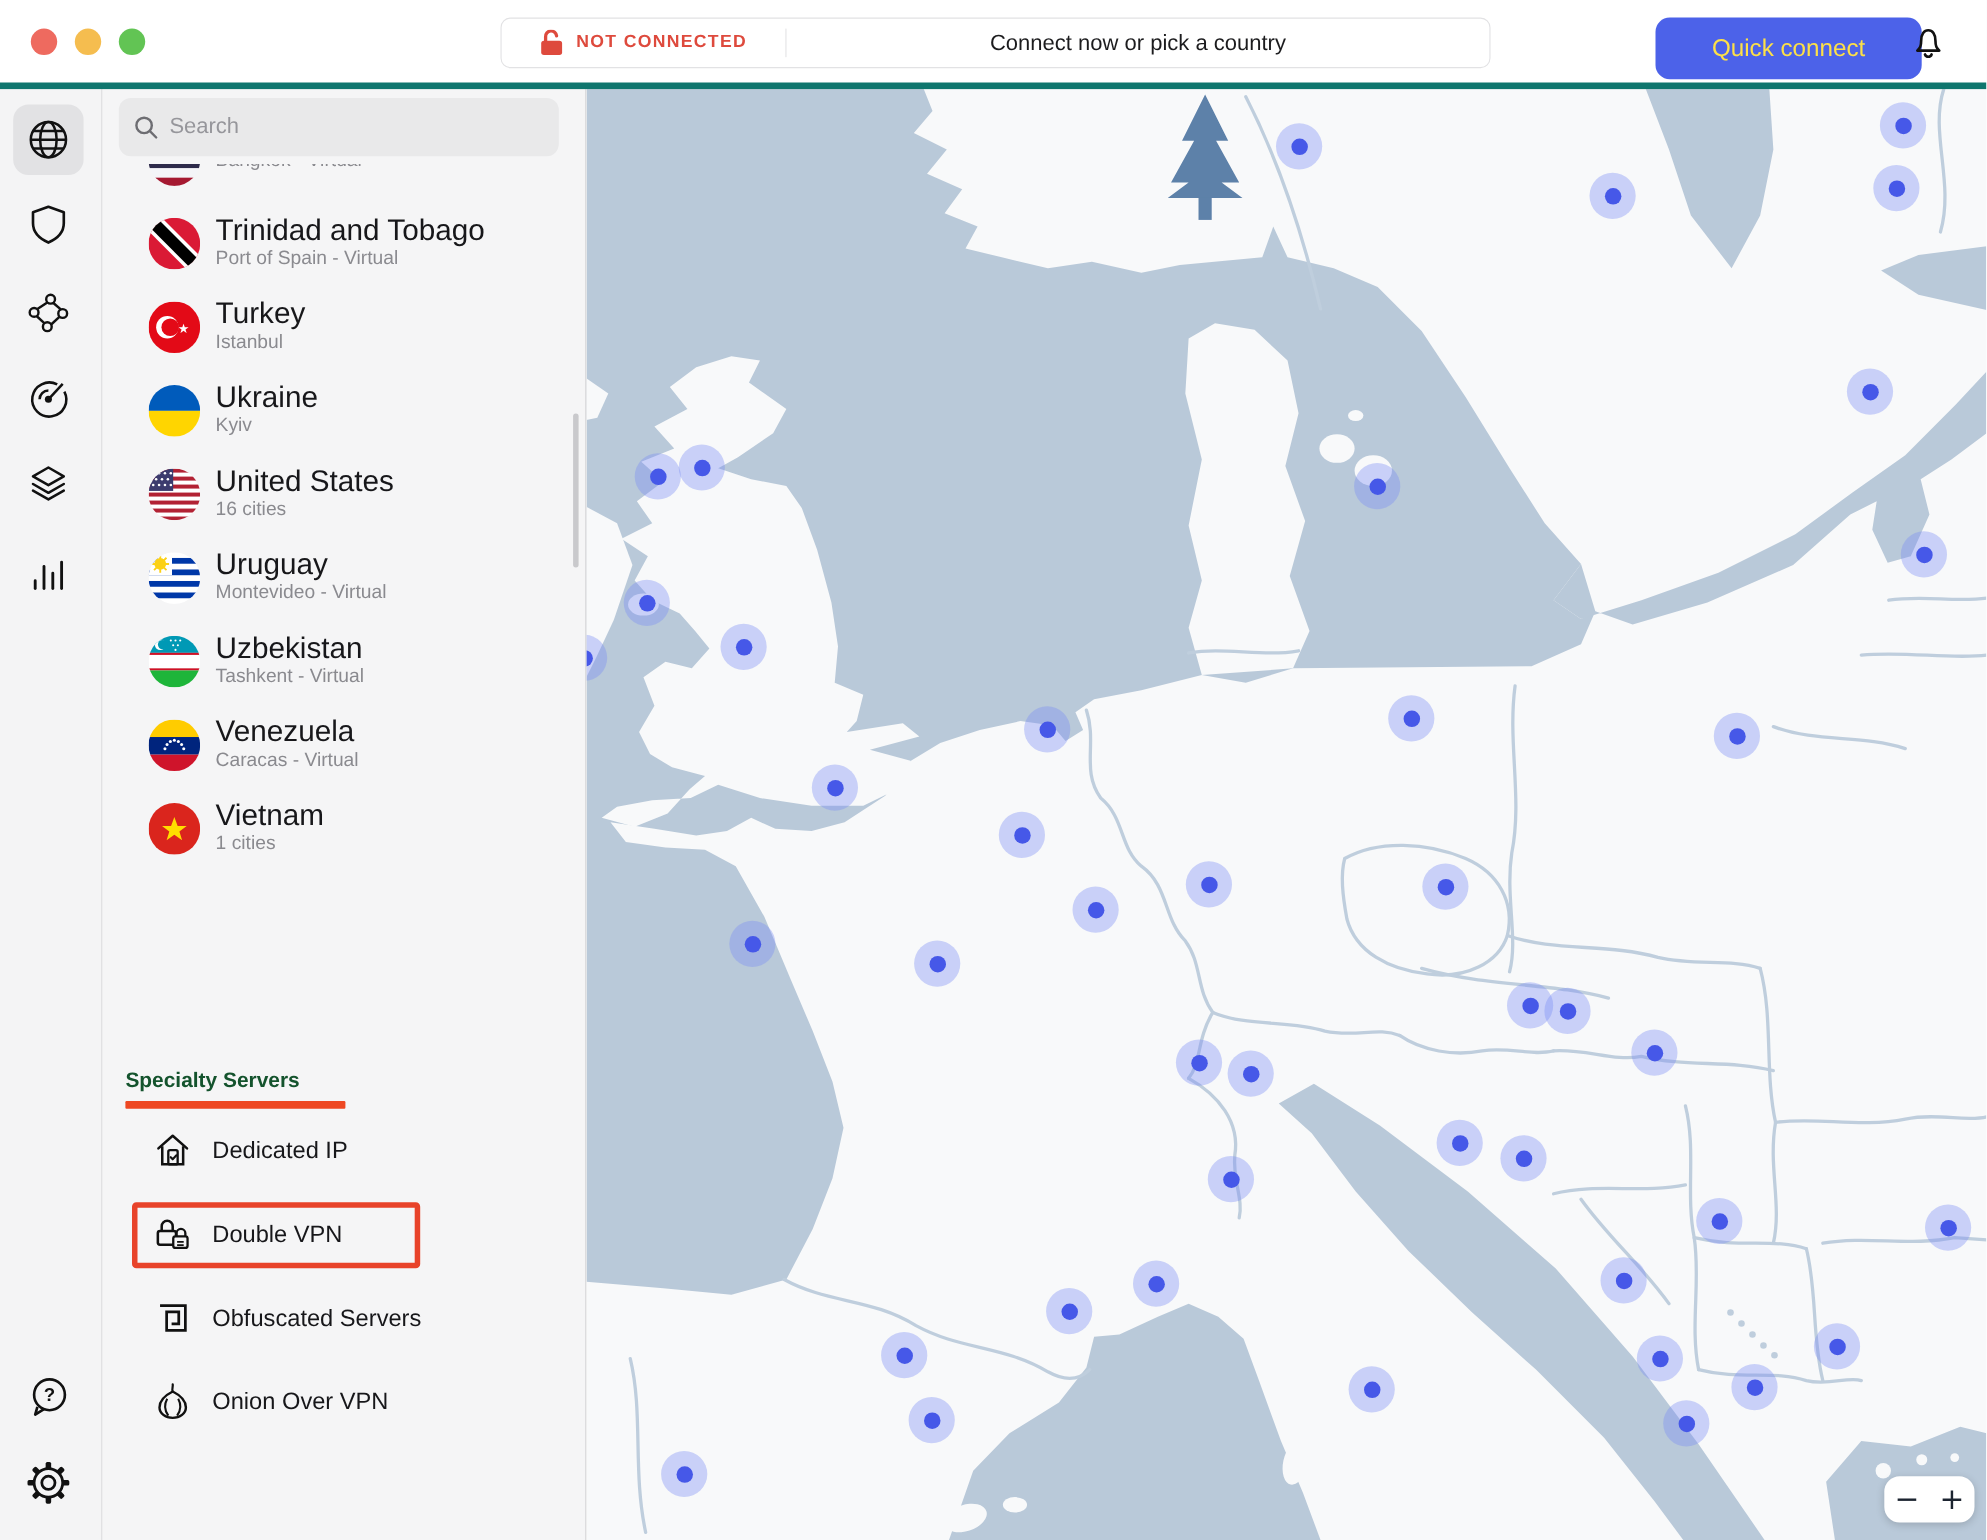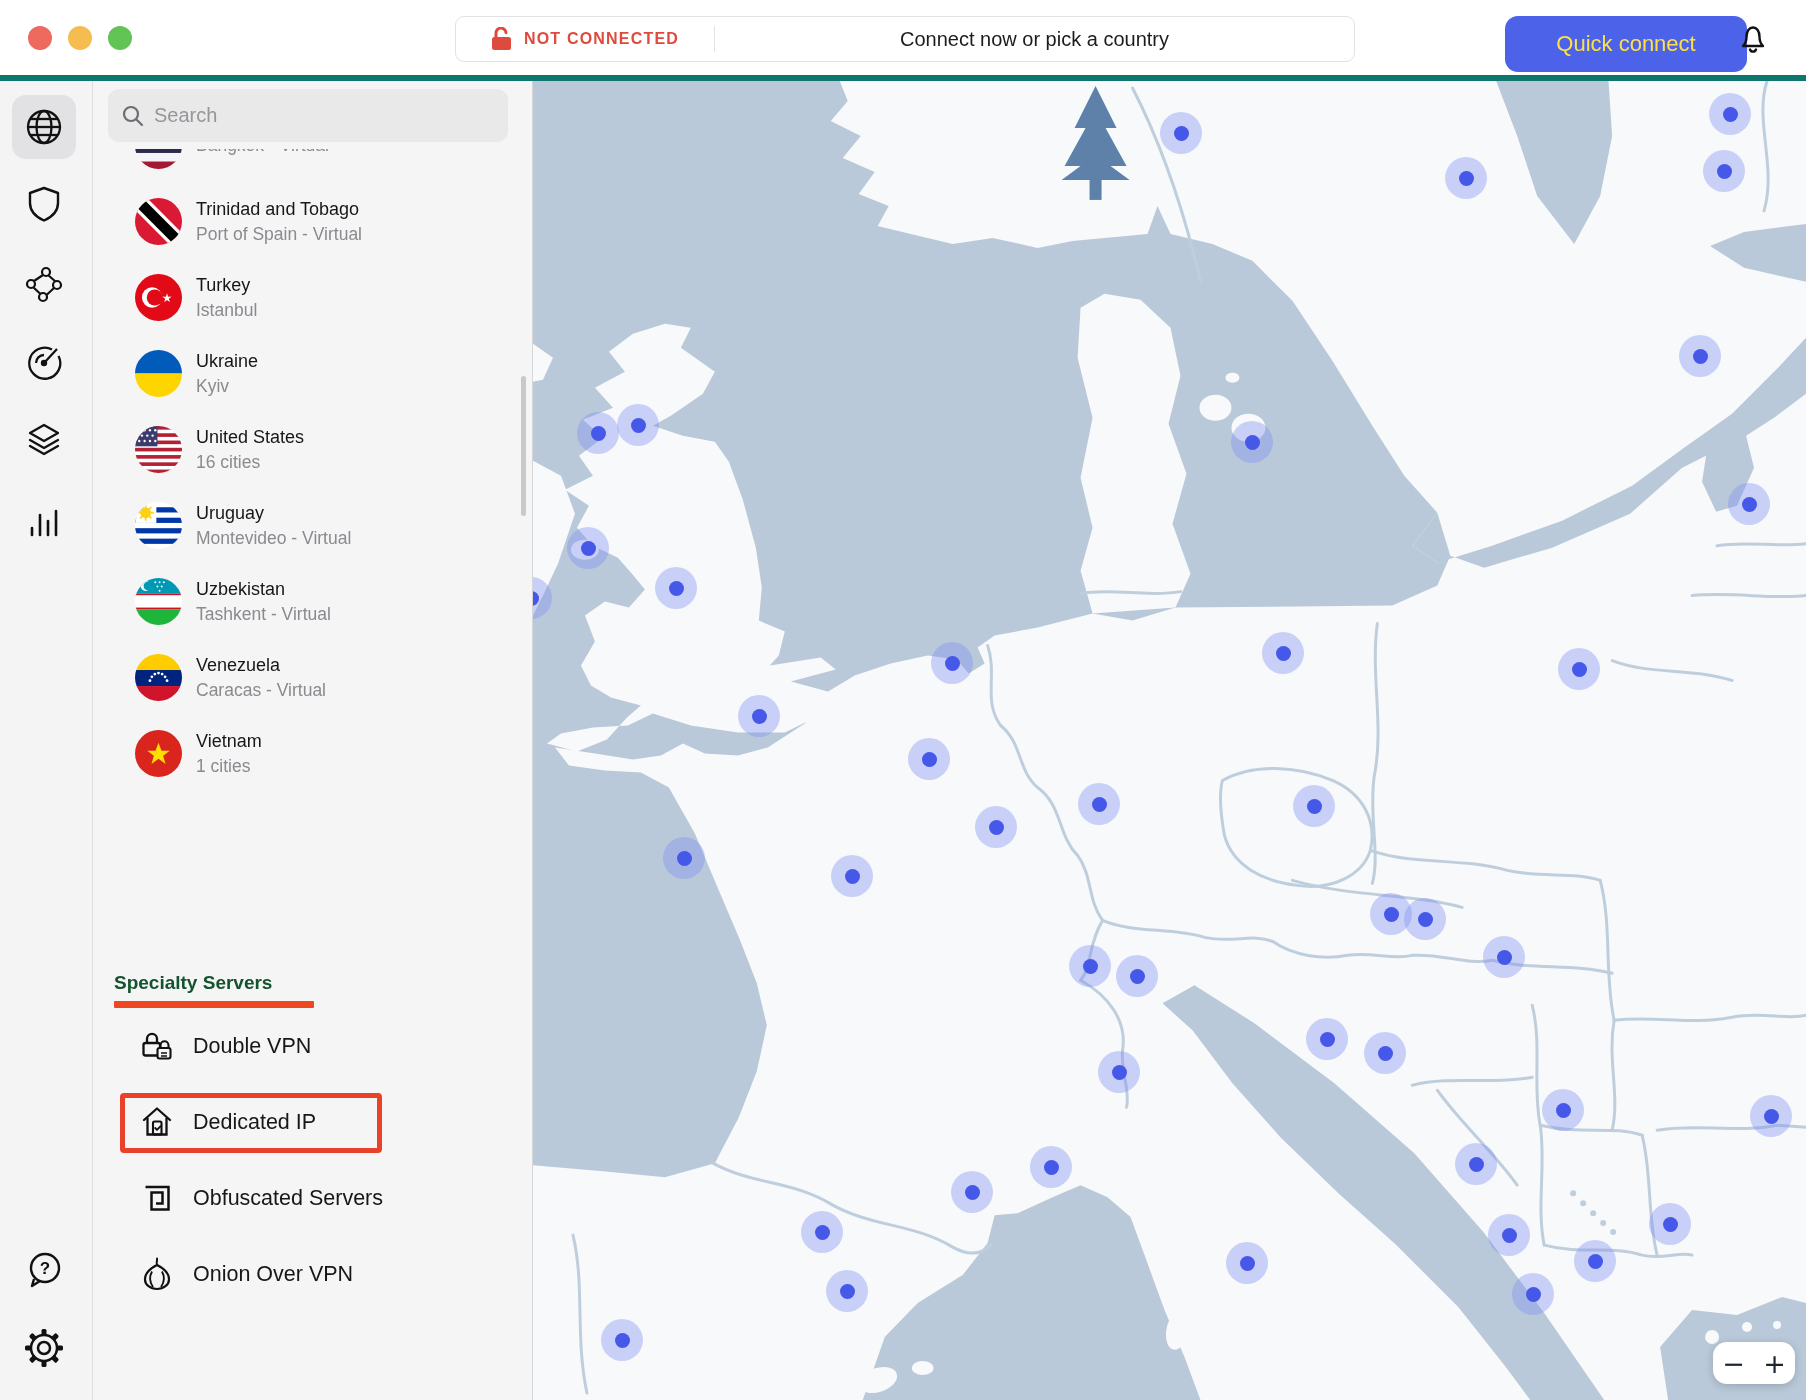--- a/index.html
+++ b/index.html
@@ -27,21 +27,21 @@
   
   #panel{position:absolute;left:92px;top:76px;bottom:0;width:440px;background:#f5f5f6;border-right:1px solid #d6d6d8;z-index:10;overflow:hidden;}
   #searchbox{position:absolute;left:16px;top:13px;width:400px;height:53px;background:#e9e9ea;border-radius:11px;display:flex;align-items:center;padding:0 14px;box-sizing:border-box;gap:10px;}
   #searchtxt{color:#96969b;font-size:20px;}
   #clist{position:absolute;left:0;top:73px;width:440px;height:820px;overflow:hidden;}
   .crow{display:flex;align-items:center;height:76px;padding-left:43px;gap:14px;box-sizing:border-box;cursor:pointer;}
   .crow:first-child{margin-top:-42px;}
   .flag{width:47px;height:47px;border-radius:50%;overflow:hidden;flex:none;}
   .flag svg{display:block;}
   .ctext{display:flex;flex-direction:column;}
-  .cname{font-size:18px;line-height:27px;color:#17171a;}
+  .cname{font-size:27px;line-height:27px;color:#17171a;}
   .ccity{font-size:17.5px;line-height:23px;color:#8a8a8f;}
   #spec-header{position:absolute;left:22px;top:896px;font-size:19px;font-weight:bold;color:#14532d;}
   #spec-underline{position:absolute;left:22px;top:925px;width:200px;height:7px;background:#ee4823;border-radius:1px;}
   #speclist{position:absolute;left:0;top:932px;width:440px;}
   .srow{display:flex;align-items:center;height:76px;padding-left:47px;gap:18px;box-sizing:border-box;cursor:pointer;}
   .slabel{font-size:21.5px;color:#17171a;}
   #dvpn-box{position:absolute;left:28px;top:1017px;width:262px;height:60px;border:5px solid #e8432a;border-radius:4px;box-sizing:border-box;pointer-events:none;z-index:5;}
   #scrollthumb{position:absolute;left:429px;top:300px;width:5px;height:140px;background:#c9c9cc;border-radius:3px;}
 
   
@@ -343,36 +343,36 @@
             <span class="cname">Vietnam</span>
             <span class="ccity">1 cities</span>
           </span>
         </div>
       </div>
     <div id="spec-header">Specialty Servers</div>
     <div id="spec-underline"></div>
     <div id="speclist">
         <div class="srow">
           <svg width="36" height="36" viewBox="0 0 36 36">
+            <path d="M5,16 L18,4.5 L31,16" fill="none" stroke="#111" stroke-width="2.3" stroke-linejoin="round" stroke-linecap="round"></path>
+            <path d="M8.5,14 V30.5 H27.5 V14" fill="none" stroke="#111" stroke-width="2.3"></path>
+            <rect x="14" y="17.5" width="8.5" height="13" rx="1.5" fill="none" stroke="#111" stroke-width="2.1"></rect>
+            <path d="M16.2,24 l1.8,1.9 l3.4,-3.6" fill="none" stroke="#111" stroke-width="1.9" stroke-linecap="round" stroke-linejoin="round"></path>
+          </svg>
+          <span class="slabel">Dedicated IP</span>
+        </div>
+        <div class="srow">
+          <svg width="36" height="36" viewBox="0 0 36 36">
             <path d="M8,15 v-4.2 a5,5 0 0 1 10,0 V15" fill="none" stroke="#111" stroke-width="2.3"></path>
             <rect x="4.5" y="15" width="16.5" height="12.5" rx="2" fill="none" stroke="#111" stroke-width="2.3"></rect>
             <path d="M21.5,20 v-2.8 a4,4 0 0 1 8,0 V20" fill="none" stroke="#111" stroke-width="2.1"></path>
             <rect x="18.5" y="20" width="13" height="10.5" rx="2" fill="#f5f5f6" stroke="#111" stroke-width="2.1"></rect>
             <path d="M22,25 h6 M22,28 h6" stroke="#111" stroke-width="1.6"></path>
           </svg>
           <span class="slabel">Double VPN</span>
-        </div>
-        <div class="srow">
-          <svg width="36" height="36" viewBox="0 0 36 36">
-            <path d="M5,16 L18,4.5 L31,16" fill="none" stroke="#111" stroke-width="2.3" stroke-linejoin="round" stroke-linecap="round"></path>
-            <path d="M8.5,14 V30.5 H27.5 V14" fill="none" stroke="#111" stroke-width="2.3"></path>
-            <rect x="14" y="17.5" width="8.5" height="13" rx="1.5" fill="none" stroke="#111" stroke-width="2.1"></rect>
-            <path d="M16.2,24 l1.8,1.9 l3.4,-3.6" fill="none" stroke="#111" stroke-width="1.9" stroke-linecap="round" stroke-linejoin="round"></path>
-          </svg>
-          <span class="slabel">Dedicated IP</span>
         </div>
         <div class="srow">
           <svg width="36" height="36" viewBox="0 0 36 36">
             <path d="M6.5,7 H29.5 V29.5 H12.5 V12.5 H23.5 V23.5 H17" fill="none" stroke="#111" stroke-width="2.5" stroke-linejoin="miter"></path>
           </svg>
           <span class="slabel">Obfuscated Servers</span>
         </div>
         <div class="srow">
           <svg width="36" height="36" viewBox="0 0 36 36">
             <path d="M18,9 C26,13 30,18 30,23.5 a12,9.5 0 1 1 -24,0 C6,18 10,13 18,9 Z" fill="none" stroke="#111" stroke-width="2.2" stroke-linejoin="round"></path>

